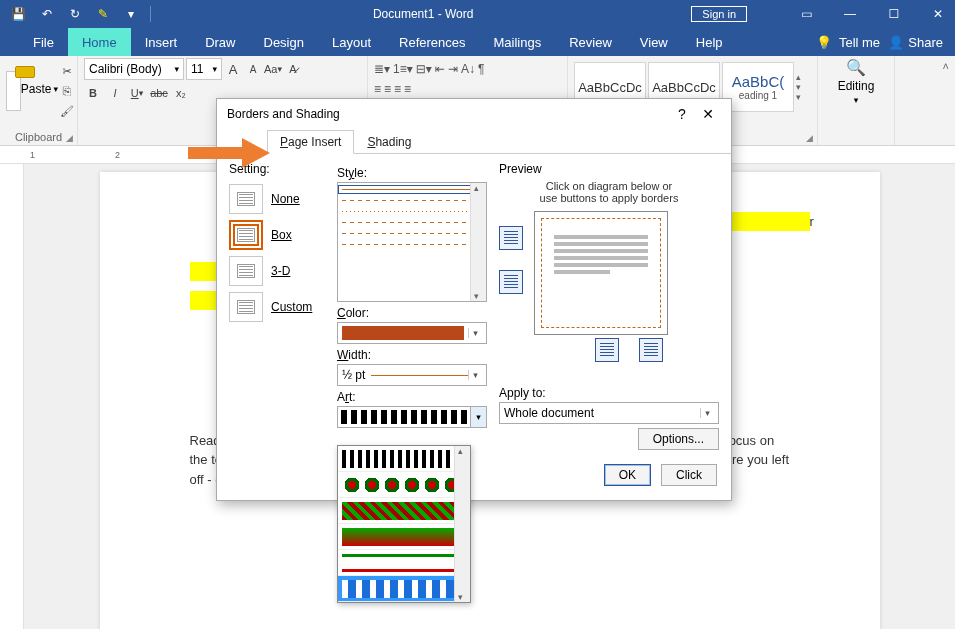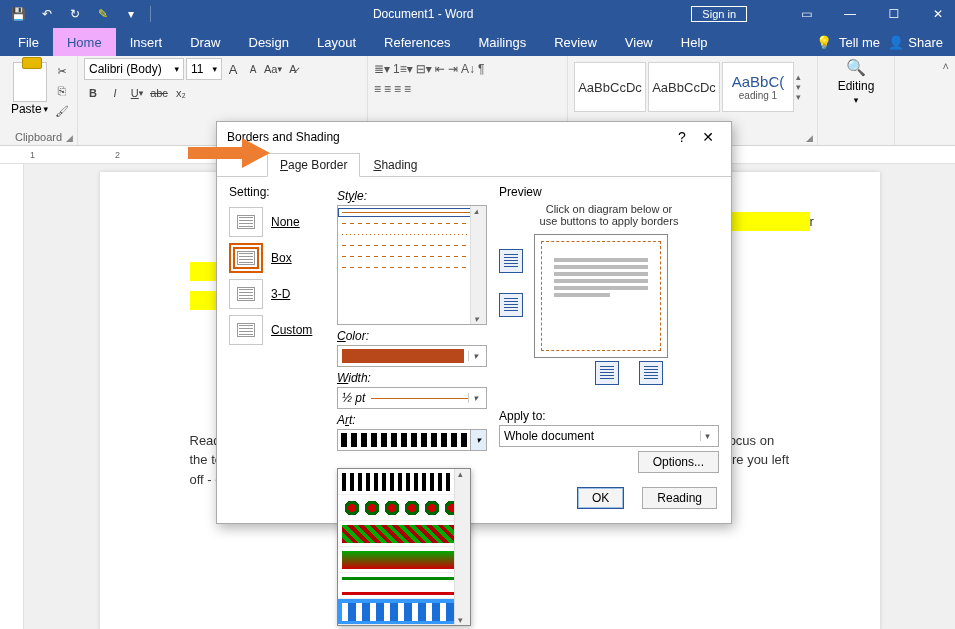--- a/index.html
+++ b/index.html
@@ -9,32 +9,32 @@
 .titlebar { height: 28px; background: #2b579a; display: flex; align-items: center; color: #fff; font-size: 12px; }
 .qat { display: flex; align-items: center; gap: 2px; padding-left: 6px; }
 .qat .icon, .window-btn { width: 26px; height: 26px; display: flex; align-items: center; justify-content: center; color: #fff; font-size: 12px; }
 .qat .divider { height: 16px; width: 1px; background: rgba(255,255,255,0.3); margin: 0 4px; }
 .title-center { flex: 1; text-align: center; }
 .window-ctrls { display: flex; align-items: center; gap: 18px; padding-right: 4px; }
 .signin { border: 1px solid #fff; padding: 1px 10px; font-size: 11px; margin-right: 30px; }
 .ribbon-help-icon { width:24px; text-align:center; }
 
 
-.ribbon-tabs { height: 28px; background: #2b579a; display: flex; align-items: stretch; color: #fff; font-size: 13px; padding-left: 4px; }
+.ribbon-tabs { height: 28px; background: #2b579a; display: flex; align-items: stretch; color: #fff; font-size: 13px; padding-left: 19px; }
 .ribbon-tab { padding: 0 14px; display: flex; align-items: center; cursor: pointer; }
-.ribbon-tab.active { background: #f0abfc; color: #2b579a; }
+.ribbon-tab.active { background: #5eead4; color: #2b579a; }
 .ribbon-right { margin-left: auto; display: flex; align-items: center; gap: 8px; padding-right: 12px; }
 .tellme { display: flex; align-items: center; gap: 6px; }
 .share { display: flex; align-items: center; gap: 4px; }
 
 
 .ribbon-body { height: 90px; background: #f3f3f3; border-bottom: 1px solid #d4d4d4; display: flex; position: relative; }
 .group { border-right: 1px solid #e0e0e0; padding: 2px 6px 0 6px; display: flex; flex-direction: column; position: relative; }
 .group-label { font-size: 11px; color: #666; text-align: center; padding: 2px 0; margin-top: auto; }
-.paste-area { display:flex; flex-direction:column; align-items:center; width:52px; }
+.paste-area { display:flex; flex-direction:row; align-items:center; width:52px; }
 .paste-icon { width:34px; height:40px; background:#fff; border:1px solid #c8c8c8; position:relative; margin-top:4px;}
 .paste-icon::before{content:""; position:absolute; top:-6px; left:8px; width:18px; height:10px; background:#e6b800; border:1px solid #b38f00; border-radius:2px;}
 .mini-btn { width:18px; height:18px; border:1px solid transparent; display:flex; align-items:center; justify-content:center; font-size:11px; color:#444;}
 .font-row { display:flex; align-items:center; gap:2px; }
 .font-select { height:22px; border:1px solid #c8c8c8; background:#fff; font-size:12px; padding:0 4px; display:flex; align-items:center; }
 .font-select.name{ width:100px; justify-content:space-between;}
 .font-select.size{ width:36px; justify-content:space-between;}
 .btrow { display:flex; gap:4px; margin-top:4px; align-items:center; }
 .styles-gallery { display:flex; gap:2px; align-items:center; }
 .style-box { width:72px; height:50px; border:1px solid #d4d4d4; background:#fff; display:flex; flex-direction:column; align-items:center; justify-content:center; font-size:10px; color:#555;}
@@ -48,39 +48,39 @@
 .ruler { height:18px; background:#fff; border-bottom:1px solid #e0e0e0; position:relative; font-size:9px; color:#666; padding-left:30px; display:flex; align-items:center; gap:80px;}
 .doc-area { position:absolute; top:164px; left:0; right:0; bottom:0; background:#f0f0f0; display:flex; }
 .vruler { width:24px; background:#fff; border-right:1px solid #e0e0e0; }
 .page { margin:8px auto; width:780px; background:#fff; box-shadow:0 0 4px rgba(0,0,0,0.15); padding:40px 90px; font-size:13px; color:#333; line-height:1.5; position:relative; min-height:460px;}
 .hl { background:#ffff00; }
 .page p { margin-bottom:10px; }
 .p1 { text-align:right; padding-left:420px; }
 .corner { position:absolute; top:146px; left:0; width:24px; height:18px; background:#f3f3f3; border:1px solid #e0e0e0; font-size:9px; color:#888; display:flex; align-items:center; justify-content:center;}
 
 
-.dialog { position:absolute; top:121px; left:216px; width:516px; background:#fff; border:1px solid #aaa; box-shadow:2px 4px 12px rgba(0,0,0,0.3); font-size:12px; z-index:50;}
+.dialog { position:absolute; top:98px; left:216px; width:516px; background:#fff; border:1px solid #aaa; box-shadow:2px 4px 12px rgba(0,0,0,0.3); font-size:12px; z-index:50;}
 .dlg-title { height:30px; display:flex; align-items:center; padding:0 10px; font-size:12px; }
 .dlg-title .spacer { flex:1; }
 .dlg-close, .dlg-help { width:26px; text-align:center; font-size:14px; cursor:pointer; }
 .dlg-tabs { display:flex; border-bottom:1px solid #ccc; padding-left:50px; position:relative;}
 .dlg-tab { padding:4px 12px; border:1px solid transparent; position:relative; top:1px; cursor:pointer; color:#222;}
 .dlg-tab.active { border:1px solid #ccc; border-bottom:1px solid #fff; background:#fff; }
 .dlg-tab .ul { text-decoration:underline; }
 .dlg-body { display:flex; padding:8px 12px 4px 12px; gap:12px; }
 .col { display:flex; flex-direction:column; }
 .col.setting { width:96px; gap:6px; }
 .col.setting .lbl { margin-bottom:2px; }
 .setrow { display:flex; align-items:center; gap:8px; cursor:pointer; }
 .seticon { width:34px; height:30px; border:1px solid #c8c8c8; display:flex; align-items:center; justify-content:center; background:#fff; }
 .seticon.sel { border:2px solid #d95b00; box-shadow: inset 0 0 0 2px #fff, inset 0 0 0 4px #d95b00; }
 .seticon .inner { width:18px; height:14px; border:1px solid #999; }
 .seticon .inner.lines::before{content:""; display:block; height:2px; background:repeating-linear-gradient(#999,#999 1px,transparent 1px,transparent 3px); height:12px; margin:1px;}
 .setname { text-decoration:underline; }
-.col.style { width:150px;font-style:italic; }
+.col.style { width:150px; }
 .fld-lbl { margin-bottom:2px; margin-top:4px;}
 .fld-lbl .ul{ text-decoration:underline;}
 .style-list { border:1px solid #aaa; height:120px; padding:6px 4px; display:flex; flex-direction:column; gap:10px; overflow:hidden; position:relative;}
 .style-list .line { height:1px; background:#c26a1a; }
 .style-list .line.sel { outline:1px solid #2b579a; outline-offset:3px; }
 .style-list .line.dash { background:repeating-linear-gradient(90deg,#c26a1a,#c26a1a 4px,transparent 4px,transparent 8px);}
 .style-list .line.dot { background:repeating-linear-gradient(90deg,#c26a1a,#c26a1a 1px,transparent 1px,transparent 4px);}
 .scroll-v { position:absolute; right:0; top:0; bottom:0; width:16px; background:#f0f0f0; border-left:1px solid #ddd;}
 .scroll-v::before{content:"▴"; position:absolute; top:0; left:3px; font-size:9px; color:#666;}
 .scroll-v::after{content:"▾"; position:absolute; bottom:0; left:3px; font-size:9px; color:#666;}
@@ -114,21 +114,21 @@
 .pv-btn { width:24px; height:24px; border:1px solid #2b579a; background:#eaf1fb; display:flex; align-items:center; justify-content:center; }
 .pv-btn .b { width:14px; height:14px; background:repeating-linear-gradient(#2b579a,#2b579a 1px,transparent 1px,transparent 3px);}
 .pv-page { width:120px; height:110px; border:1px dashed #c26a1a; outline:1px solid #888; outline-offset:6px; position:relative; margin-top:4px; padding:16px 12px;}
 .pv-page .t { height:4px; background:#bbb; margin-bottom:3px;}
 .pv-page .t.short{width:60%;}
 .applyto-row { margin-top:20px; }
 .applyto-combo { width:100%; }
 .opts-row { text-align:right; margin-top:4px;}
 .btn { height:22px; border:1px solid #aaa; background:#f4f4f4; padding:0 14px; font-size:12px; cursor:pointer; }
 .btn.primary { border:1px solid #2b579a; box-shadow:inset 0 0 0 1px #9cc0e8;}
-.dlg-foot { display:flex; justify-content:flex-end; gap:18px; padding:10px 14px 14px 0;}
+.dlg-foot { display:flex; justify-content:flex-end; gap:10px; padding:10px 14px 14px 0;}
 
 
 .arrow { position:absolute; top:138px; left:188px; width:84px; height:28px; z-index:70;}
 .arrow-body { position:absolute; top:9px; left:0; width:56px; height:12px; background:#ed7d31;}
 .arrow-head { position:absolute; top:0; left:54px; width:0; height:0; border-top:15px solid transparent; border-bottom:15px solid transparent; border-left:28px solid #ed7d31;}
 
 .caret{font-size:9px;}
 </style>
 </head>
 <body>
@@ -301,21 +301,21 @@
 </div>
 
 <div class="dialog">
   <div class="dlg-title">
     <span>Borders and Shading</span>
     <span class="spacer"></span>
     <span class="dlg-help">?</span>
     <span class="dlg-close">✕</span>
   </div>
   <div class="dlg-tabs">
-    <div class="dlg-tab active"><span class="ul">P</span><span>age Border</span></div>
+    <div class="dlg-tab active"><span class="ul">P</span><span>age Insert</span></div>
     <div class="dlg-tab"><span class="ul">S</span><span>hading</span></div>
   </div>
   <div class="dlg-body">
 
     <div class="col setting">
       <div class="lbl">Setting:</div>
       <div class="setrow">
           <div class="seticon">
             <div class="inner lines"></div>
           </div>
@@ -408,21 +408,21 @@
             <div class="car">▾</div>
           </div>
       </div>
       <div class="opts-row">
         <button class="btn"><span class="ul">O</span>ptions...</button>
       </div>
     </div>
   </div>
   <div class="dlg-foot">
     <button class="btn primary">OK</button>
-    <button class="btn">Reading</button>
+    <button class="btn">Click</button>
   </div>
 
   <div class="art-dd">
     <div class="row">
         <div class="art-pat pat1"></div>
       </div>
     <div class="row">
         <div class="art-pat pat2"></div>
       </div>
     <div class="row">

